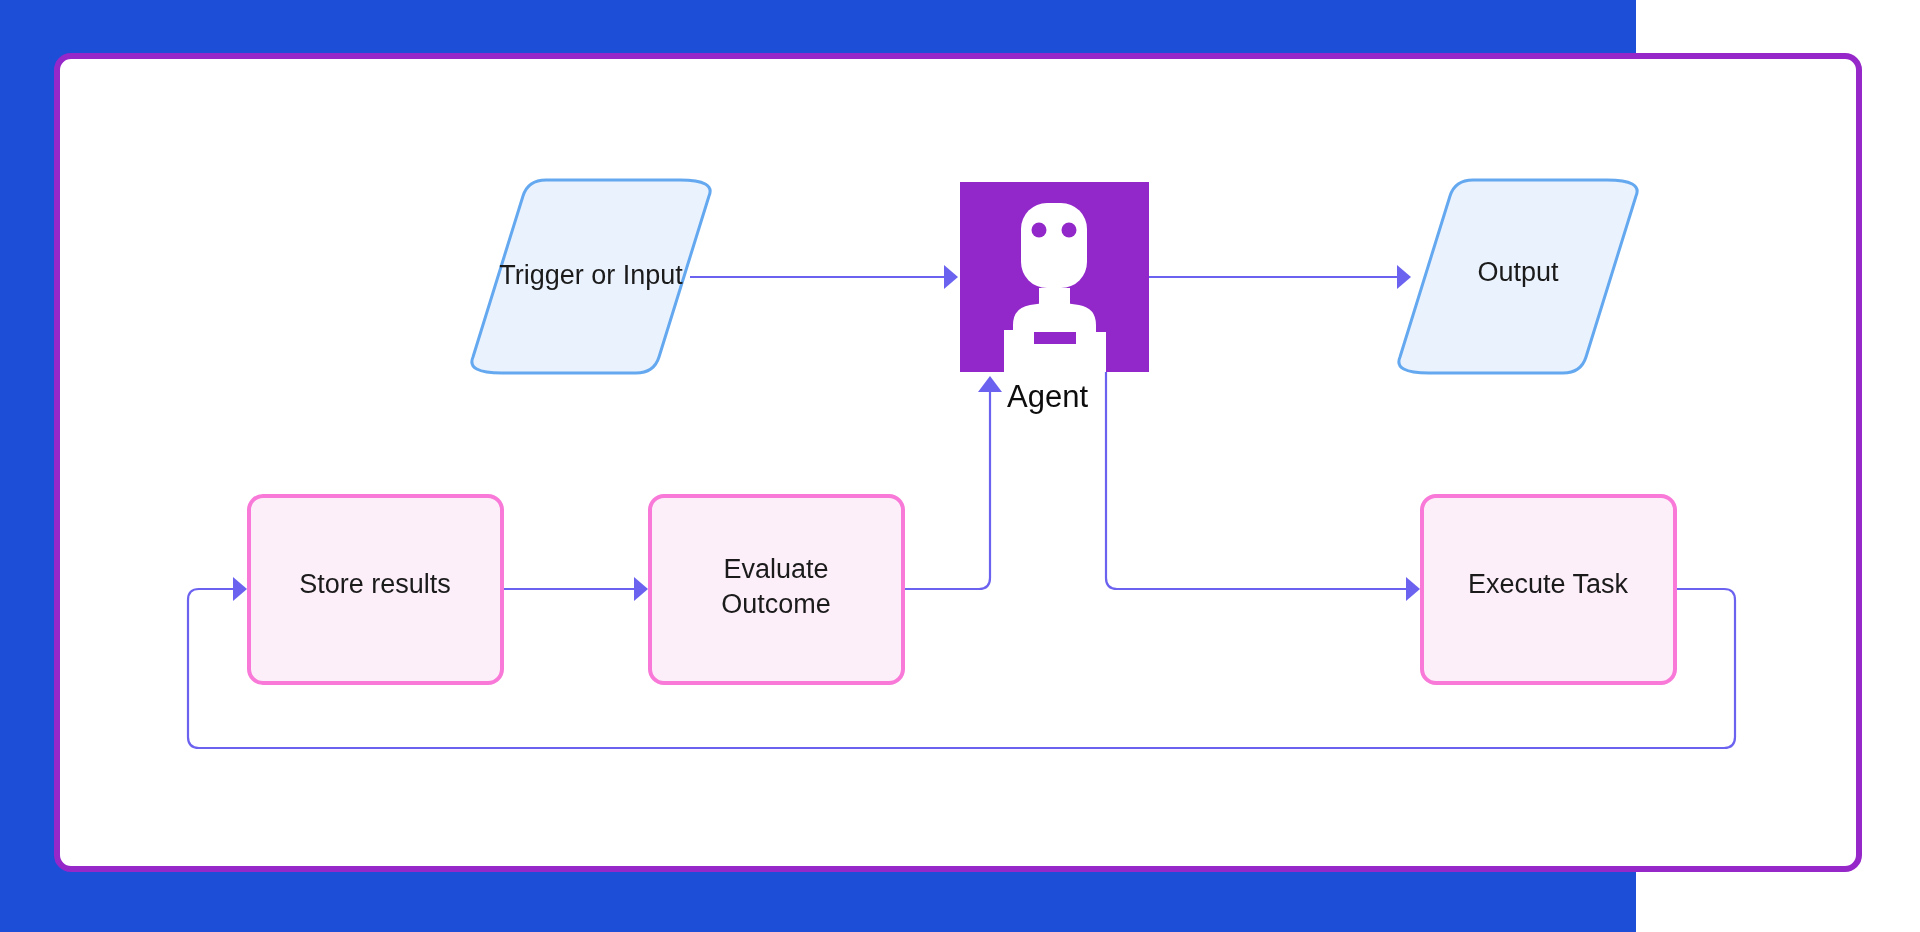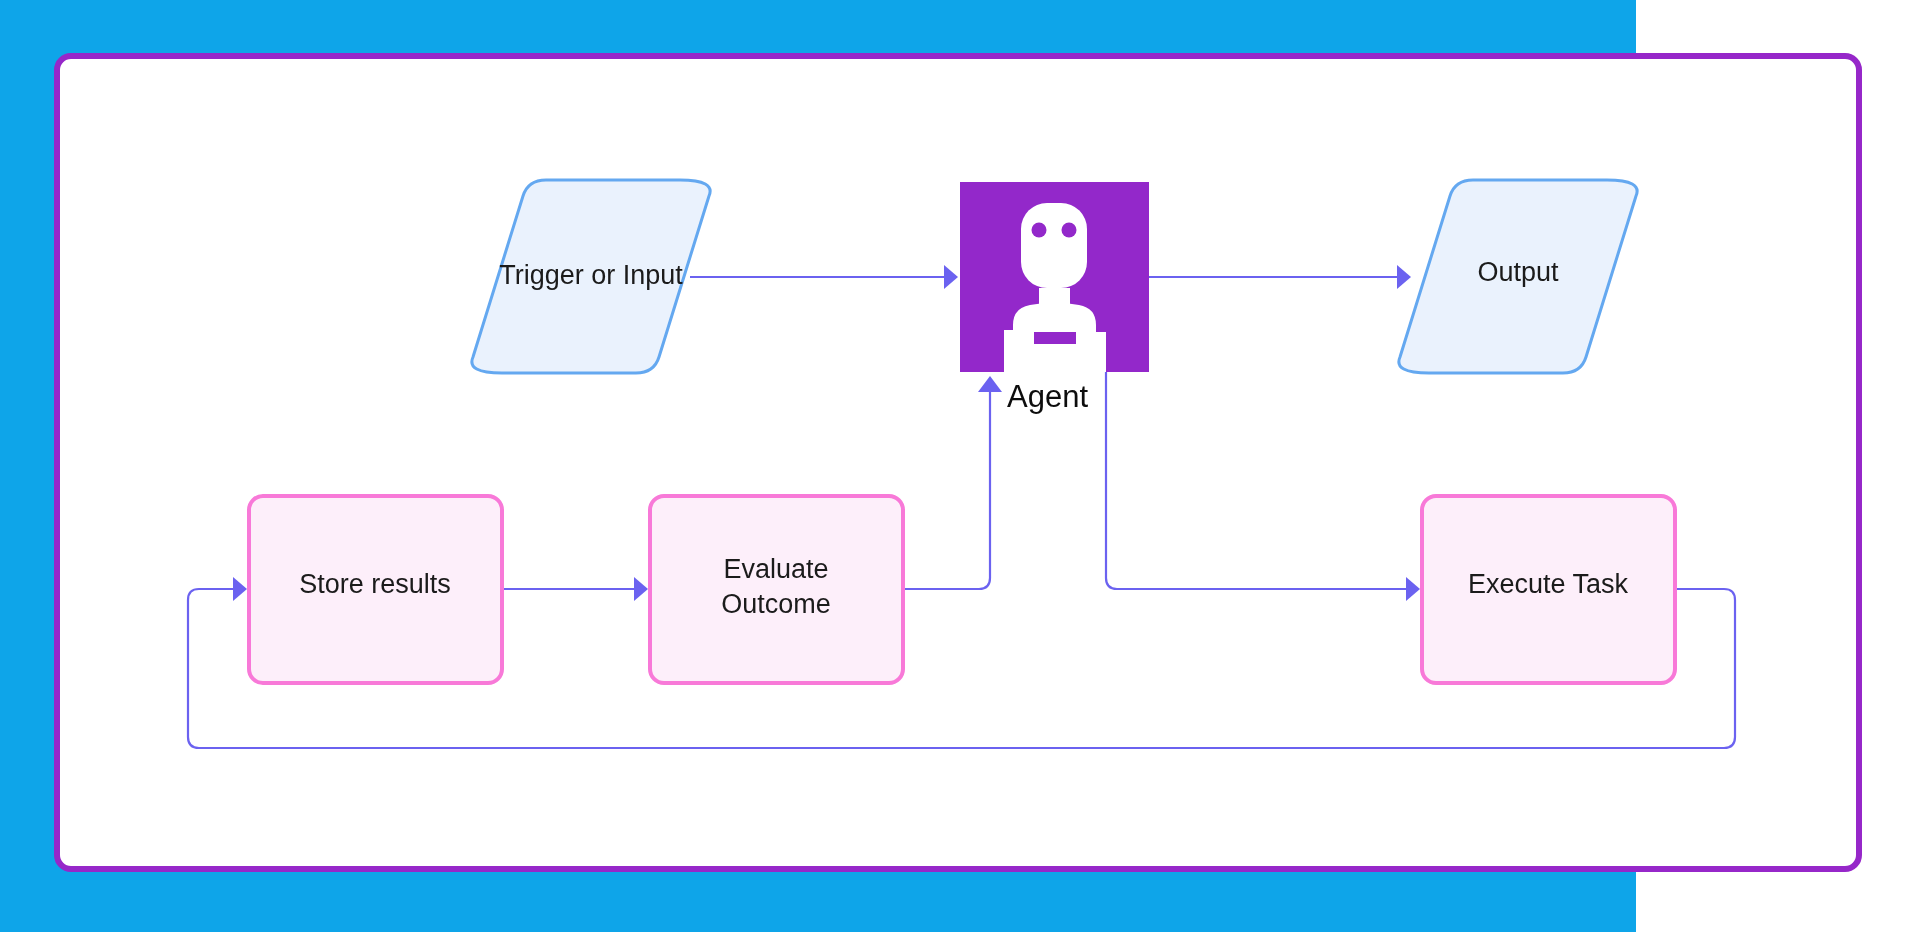--- a/index.html
+++ b/index.html
@@ -11,21 +11,21 @@
     height: 932px;
     overflow: hidden;
   }
   body {
     font-family: "Liberation Sans", sans-serif;
   }
   #canvas {
     position: relative;
     width: 1636px;
     height: 932px;
-    background: #0ea5e9;
+    background: #1d4ed8;
   }
   #diagram-svg {
     position: absolute;
     top: 0;
     left: 0;
     width: 1920px;
     height: 932px;
   }
   .node-label {
     font-family: "Liberation Sans", sans-serif;

